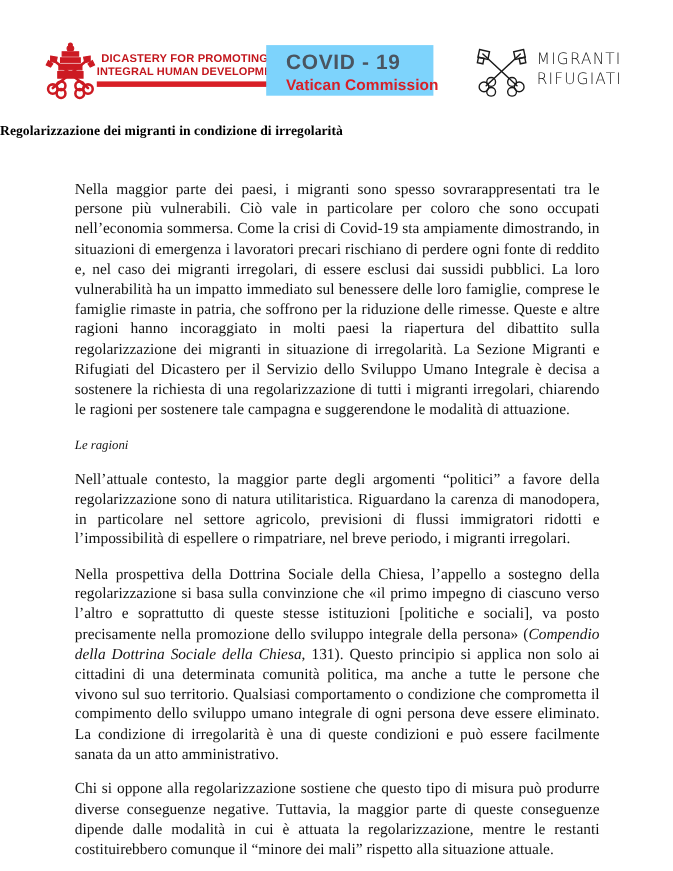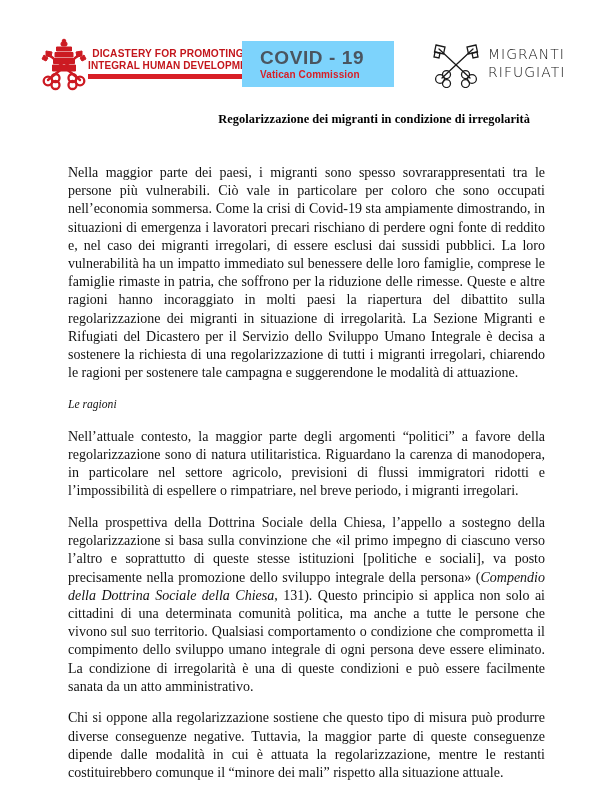--- a/index.html
+++ b/index.html
@@ -93,21 +93,21 @@
     letter-spacing: 0.6px;
     color: #4a5560;
     white-space: nowrap;
   }
   .covid-sub {
     position: absolute;
     left: 18px;
     top: 28px;
     font-family: "Liberation Sans", sans-serif;
     font-weight: bold;
-    font-size: 10px;
+    font-size: 14px;
     letter-spacing: 0.1px;
     color: #d81f26;
     white-space: nowrap;
   }
 
   
   .mr {
     position: absolute;
     left: 430px;
     top: 6px;
@@ -137,21 +137,21 @@
     transform: scaleX(0.96);
     transform-origin: left center;
   }
 
   
   .doc-title {
     position: absolute;
     left: 0;
     top: 112px;
     width: 530px;
-    text-align: right;
+    text-align: left;
     font-family: "Liberation Serif", serif;
     font-weight: bold;
     font-size: 12.4px;
     letter-spacing: 0.05px;
     color: #000000;
   }
 
   
   .content {
     position: absolute;

